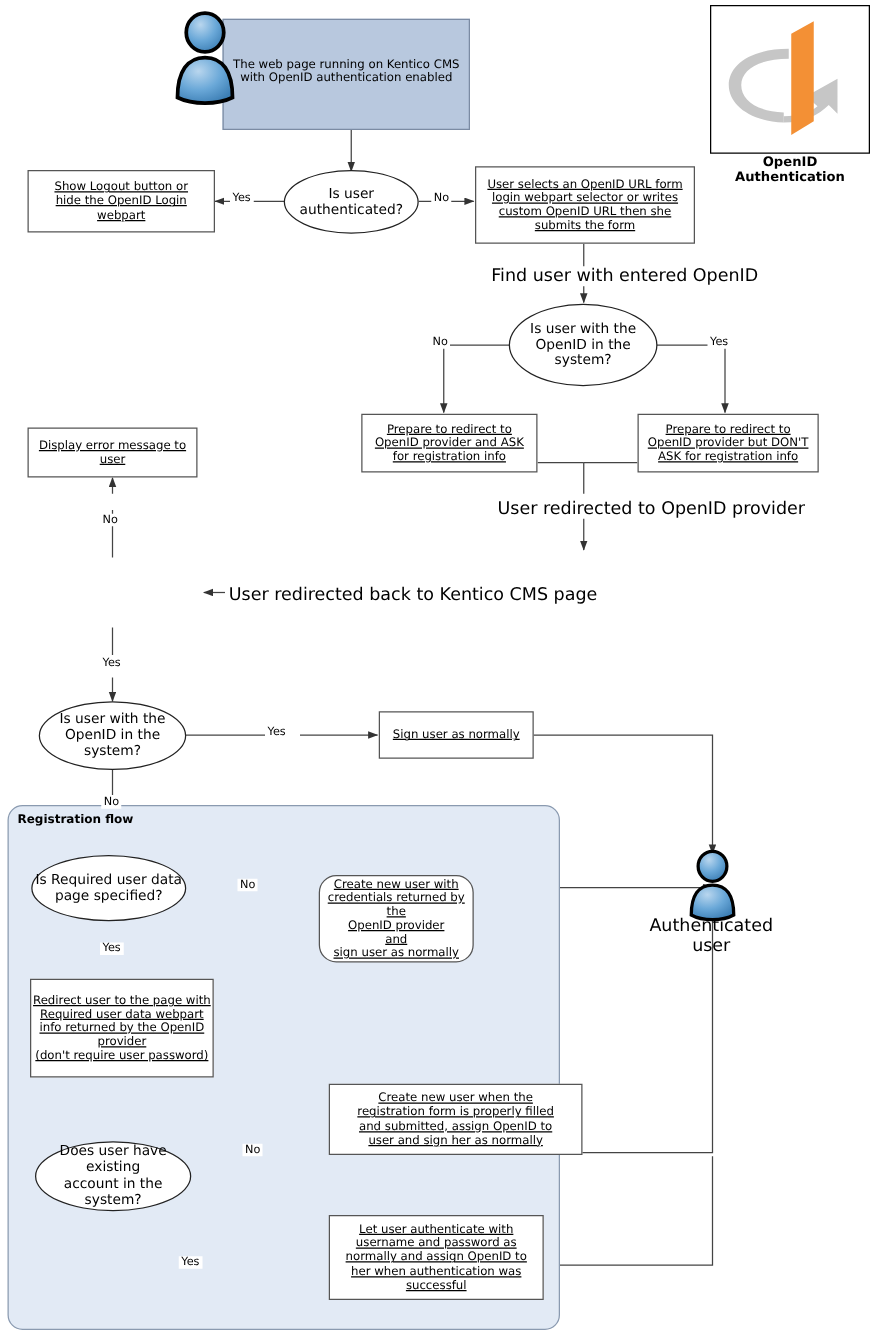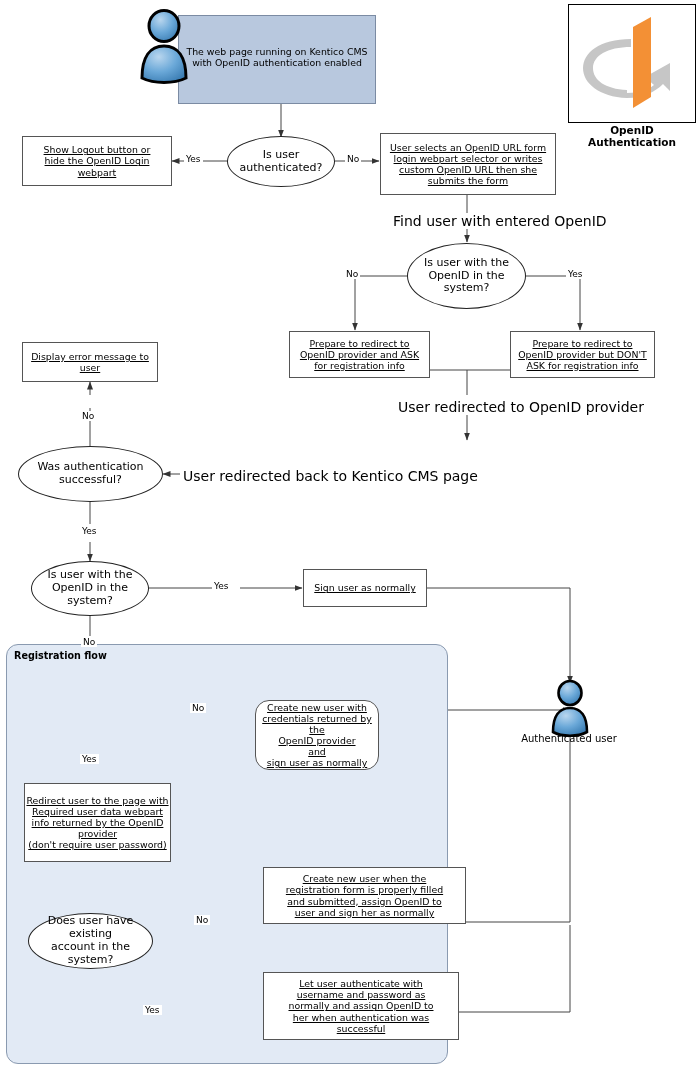--- a/index.html
+++ b/index.html
@@ -88,21 +88,21 @@
   }
   #logo-caption{
     position:absolute;left:566px;top:124px;width:132px;
     text-align:center;font-size:10.5px;font-weight:bold;color:#000;
     z-index:3;
   }
   
   .person{position:absolute;z-index:5;}
   #auth-user-caption{
     position:absolute;left:504px;top:733px;width:130px;
-    text-align:center;font-size:10px;color:#000;z-index:4;
+    text-align:center;font-size:14px;color:#000;z-index:4;
   }
   .nl{display:block;}
 </style>
 </head>
 <body>
 
 <div id="canvas">
 
   <svg class="svg-layer" viewBox="0 0 699 1072">
     <defs>
@@ -260,26 +260,20 @@
 
   <div class="node box" style="left:510px;top:331px;width:145px;height:47px;">
     <div>
       <span class="nl">Prepare to redirect to</span>
       <span class="nl">OpenID provider but DON'T</span>
       <span class="nl">ASK for registration info</span>
     </div>
   </div>
 
 
-  <div class="node ellipse" style="left:18px;top:446px;width:145px;height:56px;">
-    <div>
-      <span class="nl">Was authentication</span>
-      <span class="nl">successful?</span>
-    </div>
-  </div>
 
   <div class="node box" style="left:22px;top:342px;width:136px;height:40px;">
     <div>
       <span class="nl">Display error message to</span>
       <span class="nl">user</span>
     </div>
   </div>
 
   <div class="node ellipse" style="left:31px;top:561px;width:118px;height:55px;">
     <div>
@@ -288,20 +282,26 @@
       <span class="nl">system?</span>
     </div>
   </div>
 
   <div class="node box" style="left:303px;top:569px;width:124px;height:38px;">
     <div>
       <span class="nl">Sign user as normally</span>
     </div>
   </div>
 
+  <div class="node ellipse" style="left:25px;top:684px;width:124px;height:53px;">
+    <div>
+      <span class="nl">Is Required user data</span>
+      <span class="nl">page specified?</span>
+    </div>
+  </div>
 
   <div class="node box" style="left:255px;top:700px;width:124px;height:70px;border-radius:14px;">
     <div>
       <span class="nl">Create new user with</span>
       <span class="nl">credentials returned by the</span>
       <span class="nl">OpenID provider</span>
       <span class="nl">and</span>
       <span class="nl">sign user as normally</span>
     </div>
   </div>
@@ -325,21 +325,21 @@
 
   <div class="node box" style="left:263px;top:867px;width:203px;height:57px;">
     <div>
       <span class="nl">Create new user when the</span>
       <span class="nl">registration form is properly filled</span>
       <span class="nl">and submitted, assign OpenID to</span>
       <span class="nl">user and sign her as normally</span>
     </div>
   </div>
 
-  <div class="node box" style="left:263px;top:972px;width:196px;height:68px;">
+  <div class="node box" style="left:263px;top:972px;width:172px;height:68px;">
     <div>
       <span class="nl">Let user authenticate with</span>
       <span class="nl">username and password as</span>
       <span class="nl">normally and assign OpenID to</span>
       <span class="nl">her when authentication was</span>
       <span class="nl">successful</span>
     </div>
   </div>
 
   <div class="lbl" style="left:184px;top:154px;">Yes</div>

